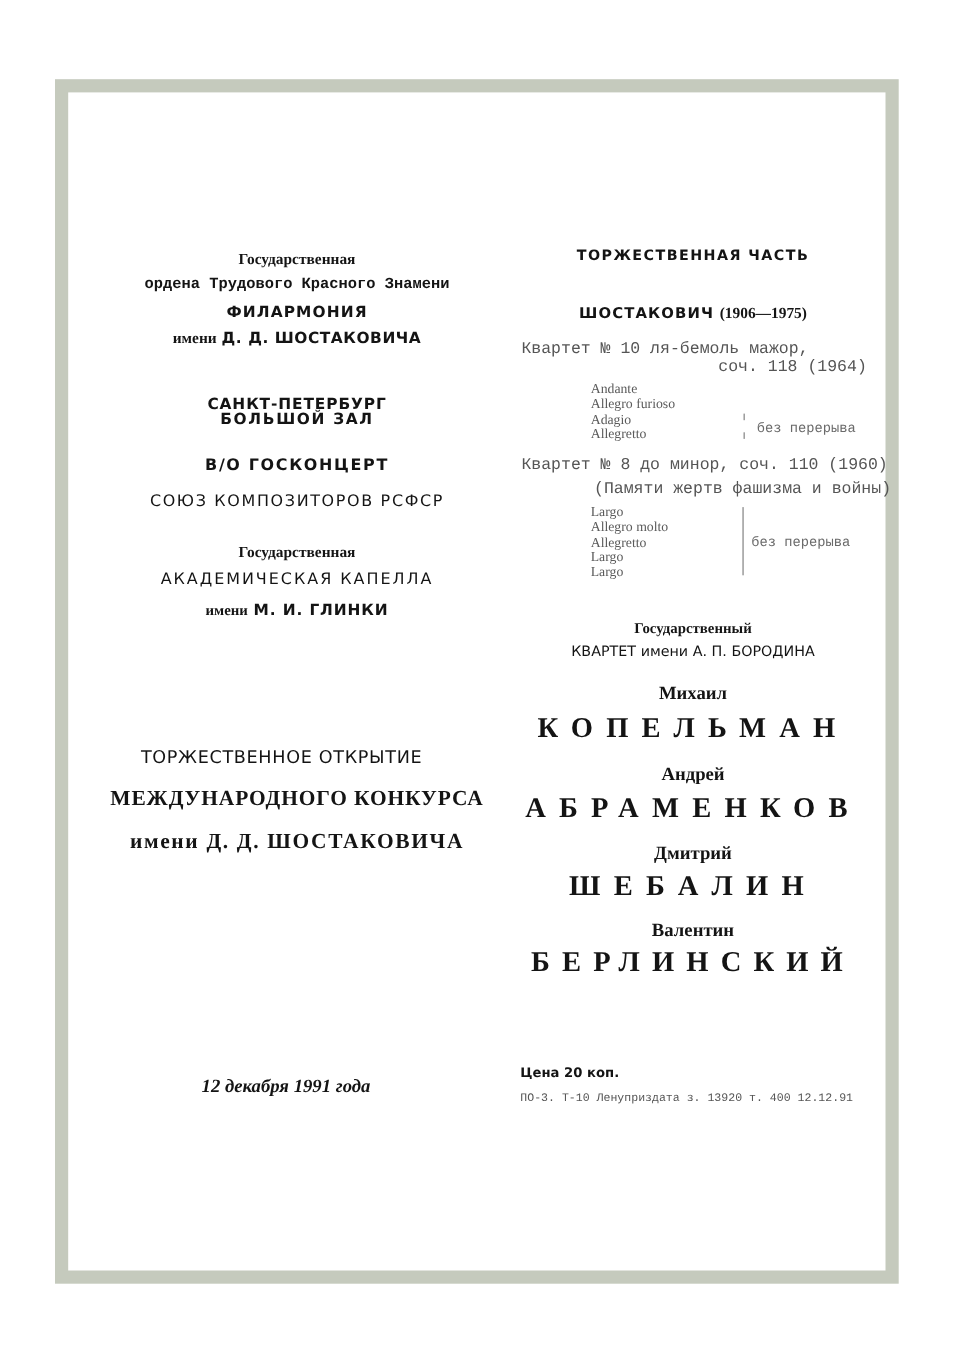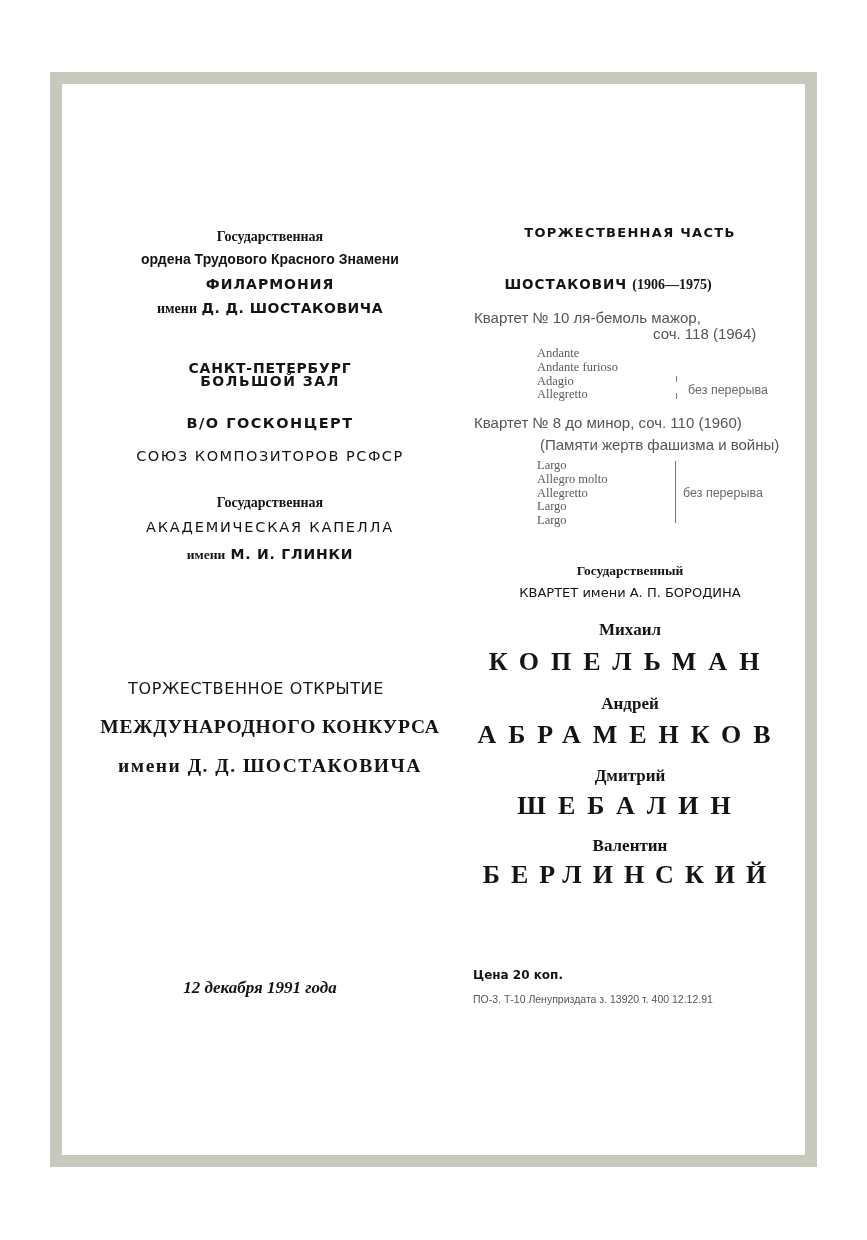--- a/index.html
+++ b/index.html
@@ -2,21 +2,21 @@
 <html><head>
   <meta charset="utf-8">
   <style>
     html, body { margin: 0; padding: 0; background: #ffffff; }
     body { width: 867px; height: 1240px; position: relative; overflow: hidden; font-family: "DejaVu Serif", serif; color: #141414; }
     .frame { position: absolute; left: 50px; top: 72px; width: 767px; height: 1095px; box-sizing: border-box; border: 12px solid #c5cabd; background: #fff; }
     .abs { position: absolute; white-space: nowrap; }
     .c { text-align: center; }
     .sansb { font-family: "DejaVu Sans", sans-serif; font-weight: bold; }
     .sans { font-family: "DejaVu Sans", sans-serif; }
-    .serif { font-family: Liberation Sans, sans-serif; }
+    .serif { font-family: Liberation Mono, monospace; }
     .serifb { font-family: "Liberation Serif", serif; font-weight: bold; }
     .grey { color: #555; }
     .light { color: #6a6a6a; }
     .move { font-family: "Liberation Serif", serif; font-size: 12.5px; line-height: 13.8px; color: #5a5a5a; }
     .bar { position: absolute; width: 1px; background: #777; }
   </style>
 </head>
 <body>
 
 <div class="frame"></div>
@@ -45,31 +45,31 @@
   <div class="abs c sans" style="left:76px; width:360px; top:679px; font-size:16px; letter-spacing:0.6px;">ТОРЖЕСТВЕННОЕ ОТКРЫТИЕ</div>
   <div class="abs c serifb" style="left:90px; width:360px; top:716px; font-size:19.5px; letter-spacing:0.8px;">МЕЖДУНАРОДНОГО КОНКУРСА</div>
   <div class="abs c serifb" style="left:90px; width:360px; top:755px; font-size:19.5px; letter-spacing:1.5px;">имени Д. Д. ШОСТАКОВИЧА</div>
 
   <div class="abs c serifb" style="left:150px; width:220px; top:978px; font-size:17px; font-style:italic;">12 декабря 1991 года</div>
 </div>
 
 <div>
   <div class="abs c sansb" style="left:460px; width:340px; top:225px; font-size:13px; letter-spacing:1.3px;">ТОРЖЕСТВЕННАЯ ЧАСТЬ</div>
 
-  <div class="abs c" style="left:438px; width:340px; top:274px;">
+  <div class="abs c" style="left:460px; width:340px; top:274px;">
     <span class="sansb" style="font-size:13.5px; letter-spacing:1px;">ШОСТАКОВИЧ</span>
     <span class="serifb" style="font-size:14px;">(1906—1975)</span>
   </div>
 
   <div>
     <div class="abs serif grey" style="left:474px; top:309px; font-size:15px;">Квартет № 10 ля-бемоль мажор,</div>
     <div class="abs serif grey" style="left:653px; top:325px; font-size:15px;">соч. 118 (1964)</div>
     <div class="abs move" style="left:537px; top:347px;">
       <div>Andante</div>
-      <div>Andante furioso</div>
+      <div>Allegro furioso</div>
       <div>Adagio</div>
       <div>Allegretto</div>
     </div>
     <div class="bar" style="left:676px; top:376px; height:6px;"></div>
     <div class="bar" style="left:676px; top:393px; height:6px;"></div>
     <div class="abs serif light" style="left:688px; top:383px; font-size:12.5px;">без перерыва</div>
   </div>
 
   <div>
     <div class="abs serif grey" style="left:474px; top:414px; font-size:15px;">Квартет № 8 до минор, соч. 110 (1960)</div>

